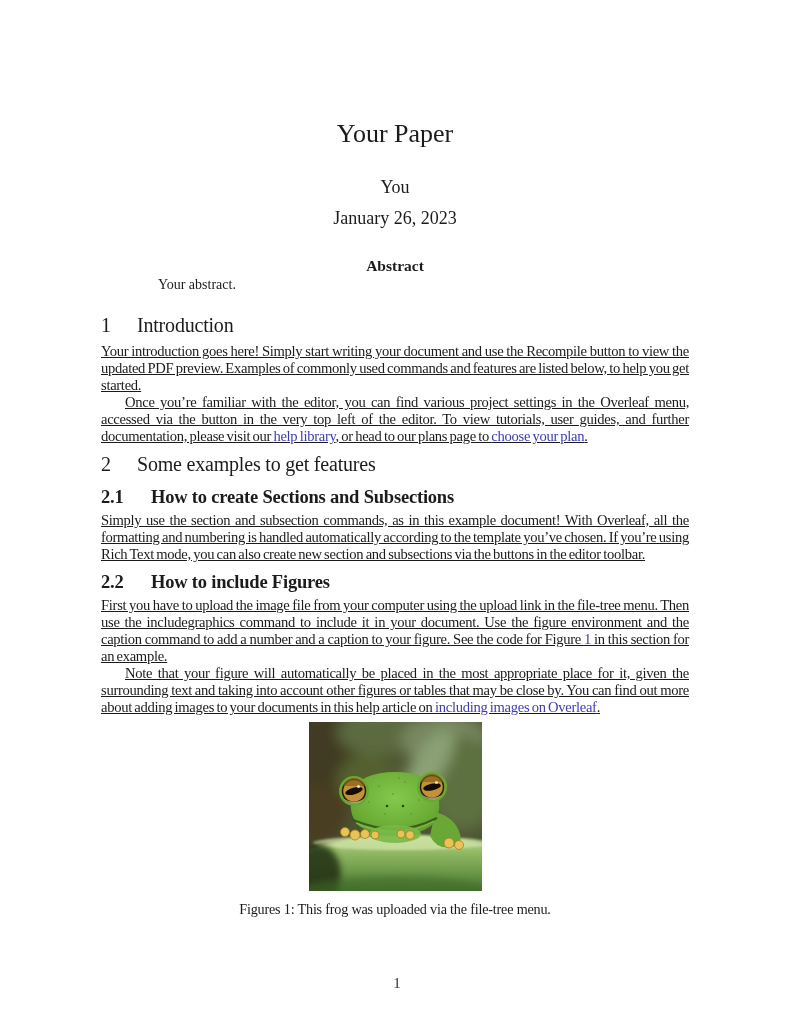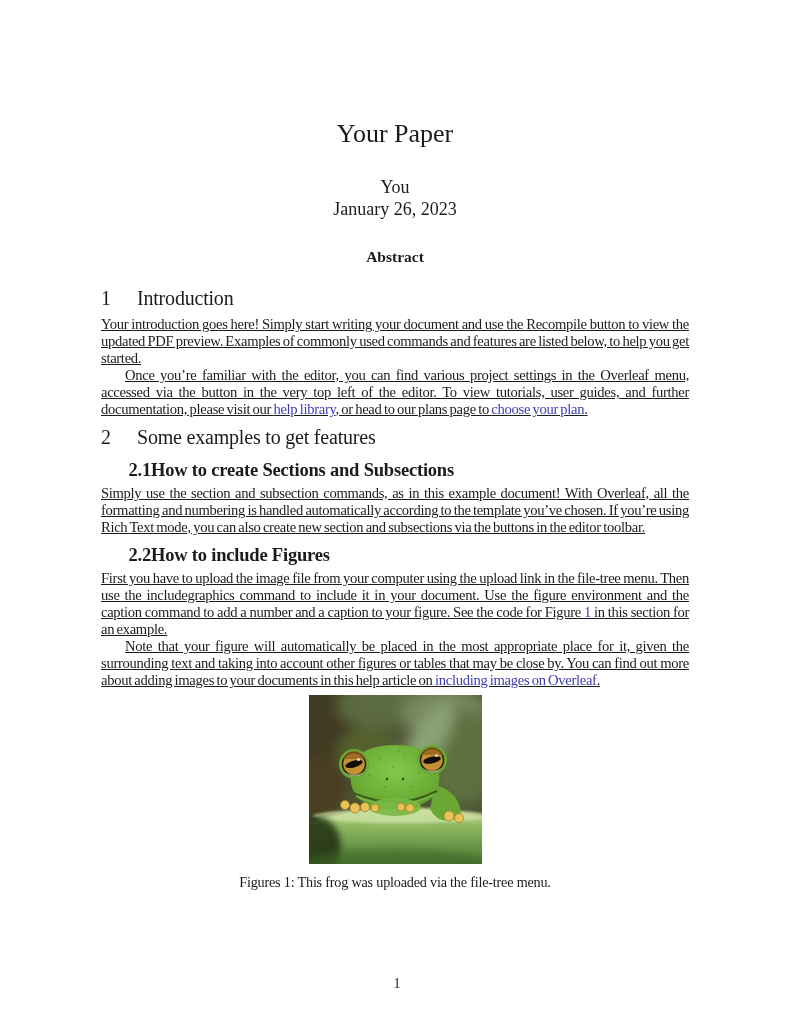--- a/index.html
+++ b/index.html
@@ -30,20 +30,21 @@
   }
   .doc-author {
     font-size: 18px;
     text-align: center;
     margin-top: 26px;
     line-height: 22px;
   }
   .doc-date {
     font-size: 18px;
     text-align: center;
+    margin-top: 9px;
     line-height: 22px;
   }
   .abstract-heading {
     font-size: 15.5px;
     font-weight: 700;
     text-align: center;
     margin-top: 27px;
     line-height: 19px;
   }
   .abstract-body {
@@ -60,21 +61,21 @@
     letter-spacing: -0.2px;
   }
   .sec .sec-num { display: inline-block; min-width: 36px; }
   .subsec {
     font-size: 18.5px;
     font-weight: 700;
     margin: 8px 0 0 0;
     line-height: 22px;
     letter-spacing: -0.2px;
   }
-  .subsec .subsec-num { display: inline-block; min-width: 50px; text-align: right; }
+  .subsec .subsec-num { display: inline-block; min-width: 50px; }
   .m-sec2 { margin-top: 6px; }
   .body-par {
     font-size: 14.6px;
     line-height: 17px;
     text-align: justify;
     margin: 4px 0 0 0;
     letter-spacing: -0.3px;
     word-spacing: -1px;
     text-decoration: underline;
   }
@@ -107,20 +108,21 @@
 <body>
 
 <div class="page">
   <div class="content">
 
     <h1 class="doc-title">Your Paper</h1>
     <div class="doc-author">You</div>
     <div class="doc-date">January 26, 2023</div>
 
     <div class="abstract-heading">Abstract</div>
+    <p class="abstract-body">Your abstract.</p>
 
     <h2 class="sec"><span class="sec-num">1</span><span>Introduction</span></h2>
     <p class="body-par"><span class="text-run">Your introduction goes here! Simply start writing your document and use the Recompile button to view the updated PDF preview. Examples of commonly used commands and features are listed below, to help you get started.</span></p>
     <p class="body-par no-gap indent"><span class="text-run">Once you’re familiar with the editor, you can find various project settings in the Overleaf menu, accessed via the button in the very top left of the editor. To view tutorials, user guides, and further documentation, please visit our </span><span class="doc-link">help library</span><span class="text-run">, or head to our plans page to </span><span class="doc-link">choose your plan</span><span class="text-run">.</span></p>
 
     <h2 class="sec m-sec2"><span class="sec-num">2</span><span>Some examples to get features</span></h2>
 
     <h3 class="subsec"><span class="subsec-num">2.1</span><span>How to create Sections and Subsections</span></h3>
     <p class="body-par"><span class="text-run">Simply use the section and subsection commands, as in this example document! With Overleaf, all the formatting and numbering is handled automatically according to the template you’ve chosen. If you’re using Rich Text mode, you can also create new section and subsections via the buttons in the editor toolbar.</span></p>
 

